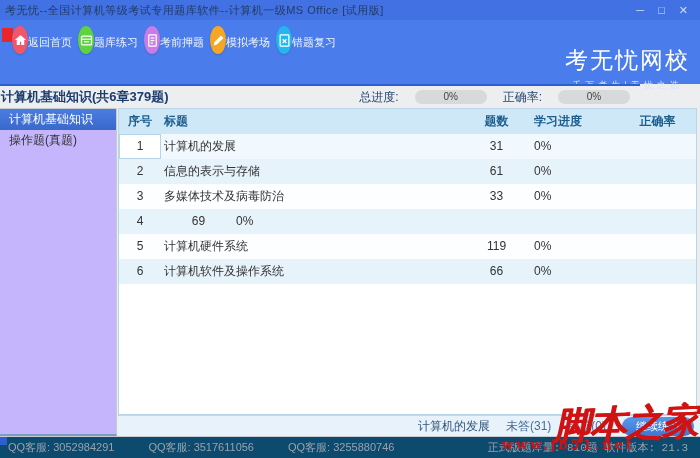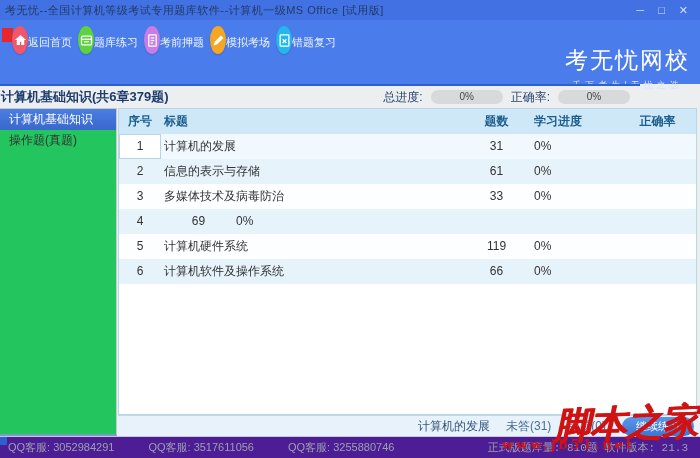--- a/index.html
+++ b/index.html
@@ -23,27 +23,27 @@
   .tb-label { margin-top:5px; font-size:11px; color:#eef4ff; white-space:nowrap; }
   .logo-wrap { position:absolute; right:10px; top:25px; text-align:center; }
   .logo { font-size:23px; font-weight:normal; color:#ffffff; letter-spacing:2px; white-space:nowrap; }
   .tagline { margin-top:3px; font-size:9px; color:#d9e5fc; letter-spacing:4px; white-space:nowrap; }
   .red-artifact { position:absolute; left:2px; top:8px; width:11px; height:14px; background:#e8262c; }
 
   
   .progress-row { position:absolute; left:0; top:84px; width:640px; height:24px; background:#eceef0;
                   border-top:2px solid #2c5fd0; display:flex; align-items:center; }
   .chapter-heading { font-size:13px; font-weight:bold; color:#1d3c6e; margin-left:1px; white-space:nowrap; }
-  .prog-group { margin-left:auto; display:flex; align-items:center; gap:8px; padding-right:10px; }
+  .prog-group { margin-left:auto; display:flex; align-items:center; gap:16px; padding-right:10px; }
   .prog-label { font-size:12px; color:#27456f; white-space:nowrap; }
   .prog-track { width:72px; height:14px; background:#d7d9da; border-radius:7px; font-size:10px; color:#444;
                 text-align:center; line-height:14px; }
 
   
-  .sidebar { position:absolute; left:0; top:108px; width:117px; height:328px; background:#22c55e;
+  .sidebar { position:absolute; left:0; top:108px; width:117px; height:328px; background:#c4b5fd;
              border:1px solid #c6cacc; border-left:none; border-bottom:2px solid #7d9cc4; }
   .side-item { height:21px; line-height:21px; font-size:12px; color:#333; padding-left:9px; cursor:pointer;
                white-space:nowrap; }
   .side-item.selected { background:linear-gradient(#4a7de0,#3a68cd); color:#fff; }
 
   
   .table-panel { position:absolute; left:118px; top:108px; width:579px; height:307px; background:#fff;
                  border:1px solid #b9d5e8; }
   .trow { display:flex; height:25px; line-height:25px; font-size:12px; color:#333; }
   .thead { background:#cfe8f8; color:#1b5e8e; font-weight:bold; }
@@ -60,21 +60,21 @@
   
   .action-bar { position:absolute; left:118px; top:415px; width:582px; height:21px; background:#e8f2fa;
                 border-top:1px solid #c2d8e8; display:flex; align-items:center; justify-content:flex-end;
                 gap:16px; padding-right:6px; font-size:12px; }
   .ab-chapter { color:#33567e; }
   .ab-stat { color:#4a6f96; }
   .ab-btn { background:linear-gradient(#5a96e8,#3c78d4); color:#fff; font-size:11px; border:none;
             border-radius:10px; padding:2px 14px; cursor:pointer; white-space:nowrap; }
 
   
-  .status-bar { position:absolute; left:0; top:436px; width:700px; height:22px; background:#4c1d95;
+  .status-bar { position:absolute; left:0; top:436px; width:700px; height:22px; background:#0c4a6e;
                 border-top:1px solid #c8ccd2; display:flex; align-items:center; font-size:11px;
                 color:#9aa2ac; padding:0 8px; }
   .qq { margin-right:34px; white-space:nowrap; }
   .sb-right { margin-left:auto; white-space:nowrap; color:#9aa2ac; padding-right:4px;font-family:Liberation Mono, monospace; }
   .blue-grip { position:absolute; left:0; top:437px; width:7px; height:8px; background:#2c5fd0; }
 
   
   .wm-main { position:absolute; left:553px; top:399px; z-index:50; font-family:"DejaVu Serif","Liberation Serif",serif;
              font-style:italic; font-weight:bold; font-size:37px; color:#d11212; white-space:nowrap;
              letter-spacing:-1px; transform:rotate(-2deg); text-shadow:1px 0 #d11212; pointer-events:none; }

